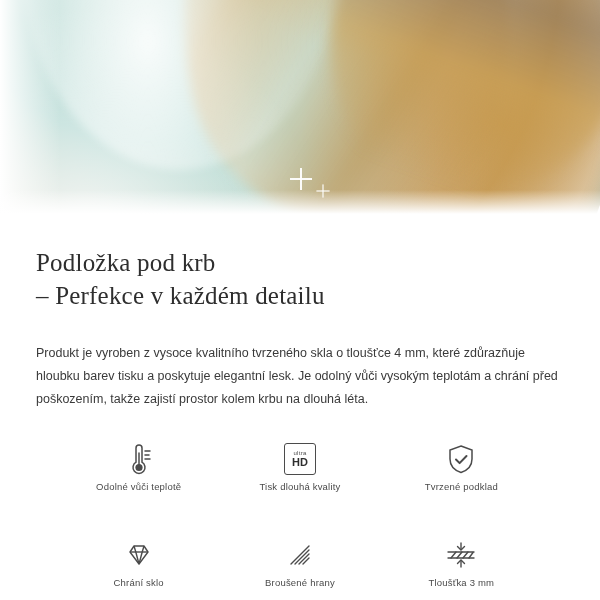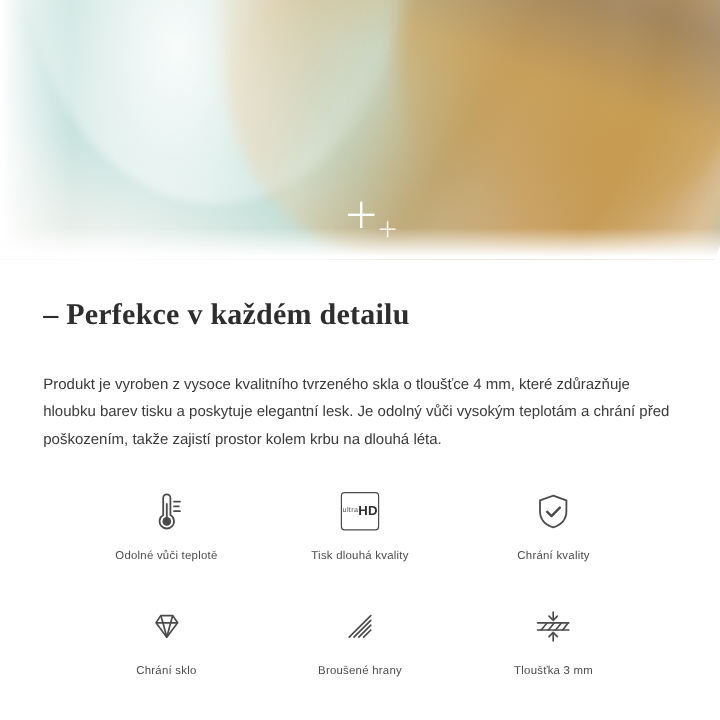--- a/index.html
+++ b/index.html
@@ -121,21 +121,20 @@
     margin: 0;
     font-family: "Liberation Serif", serif;
     font-weight: normal;
     font-size: 25px;
     line-height: 1.32;
     color: #2e2e2e;
     letter-spacing: 0.2px;
   }
   h1.title .line2 {
     display: block;
-    font-weight: bold;
   }
   p.desc {
     margin: 30px 0 0 0;
     font-size: 12.5px;
     line-height: 1.85;
     color: #3a3a3a;
     max-width: 534px;
   }
 
   
@@ -153,32 +152,33 @@
     justify-content: flex-start;
     height: 82px;
   }
   .feature .ico {
     height: 44px;
     display: flex;
     align-items: center;
     justify-content: center;
   }
   .feature .cap {
-    margin-top: 10px;
+    margin-top: 0;
     font-size: 9.5px;
     color: #4a4a4a;
     text-align: center;
     letter-spacing: 0.2px;
   }
   .hd-box {
     width: 30px;
     height: 30px;
     border: 1.5px solid #4b4b4b;
     border-radius: 3px;
     display: flex;
+    flex-direction: column;
     align-items: center;
     justify-content: center;
     line-height: 1;
   }
   .hd-box .u {
     font-size: 6px;
     color: #4b4b4b;
     letter-spacing: 0.3px;
   }
   .hd-box .h {
@@ -200,20 +200,21 @@
     <div class="hero-swirl-c"></div>
     <div class="hero-edge"></div>
     <div class="hero-sparkle sparkle-1"></div>
     <div class="hero-sparkle sparkle-2"></div>
     <div class="hero-fade-left"></div>
     <div class="hero-fade-bottom"></div>
   </div>
 
   <div class="content">
     <h1 class="title">
+      <span>Podložka pod krb</span>
       <span class="line2">– Perfekce v každém detailu</span>
     </h1>
 
     <p class="desc">Produkt je vyroben z vysoce kvalitního tvrzeného skla o tloušťce 4 mm, které zdůrazňuje hloubku barev tisku a poskytuje elegantní lesk. Je odolný vůči vysokým teplotám a chrání před poškozením, takže zajistí prostor kolem krbu na dlouhá léta.</p>
 
     <div class="features">
 
       <div class="feature">
         <div class="ico">
           <svg width="40" height="40" viewBox="0 0 40 40" aria-hidden="true">
@@ -240,21 +241,21 @@
         <div class="cap">Tisk dlouhá kvality</div>
       </div>
 
       <div class="feature">
         <div class="ico">
           <svg width="40" height="40" viewBox="0 0 40 40" aria-hidden="true">
             <path d="M20 7l11 4v9c0 7-5 11.5-11 13.5C14 31.5 9 27 9 20v-9z" fill="none" stroke="#4b4b4b" stroke-width="1.5"></path>
             <path d="M15 20.5l3.6 3.6L25.5 17" fill="none" stroke="#4b4b4b" stroke-width="2" stroke-linecap="round" stroke-linejoin="round"></path>
           </svg>
         </div>
-        <div class="cap">Chrání kvality</div>
+        <div class="cap">Tvrzené podklad</div>
       </div>
 
       <div class="feature">
         <div class="ico">
           <svg width="40" height="40" viewBox="0 0 40 40" aria-hidden="true">
             <g fill="none" stroke="#4b4b4b" stroke-width="1.4" stroke-linejoin="round">
               <path d="M11 17l4-6h10l4 6-9 12z"></path>
               <path d="M11 17h18"></path>
               <path d="M15 11l1.8 6L20 29"></path>
               <path d="M25 11l-1.8 6L20 29"></path>

